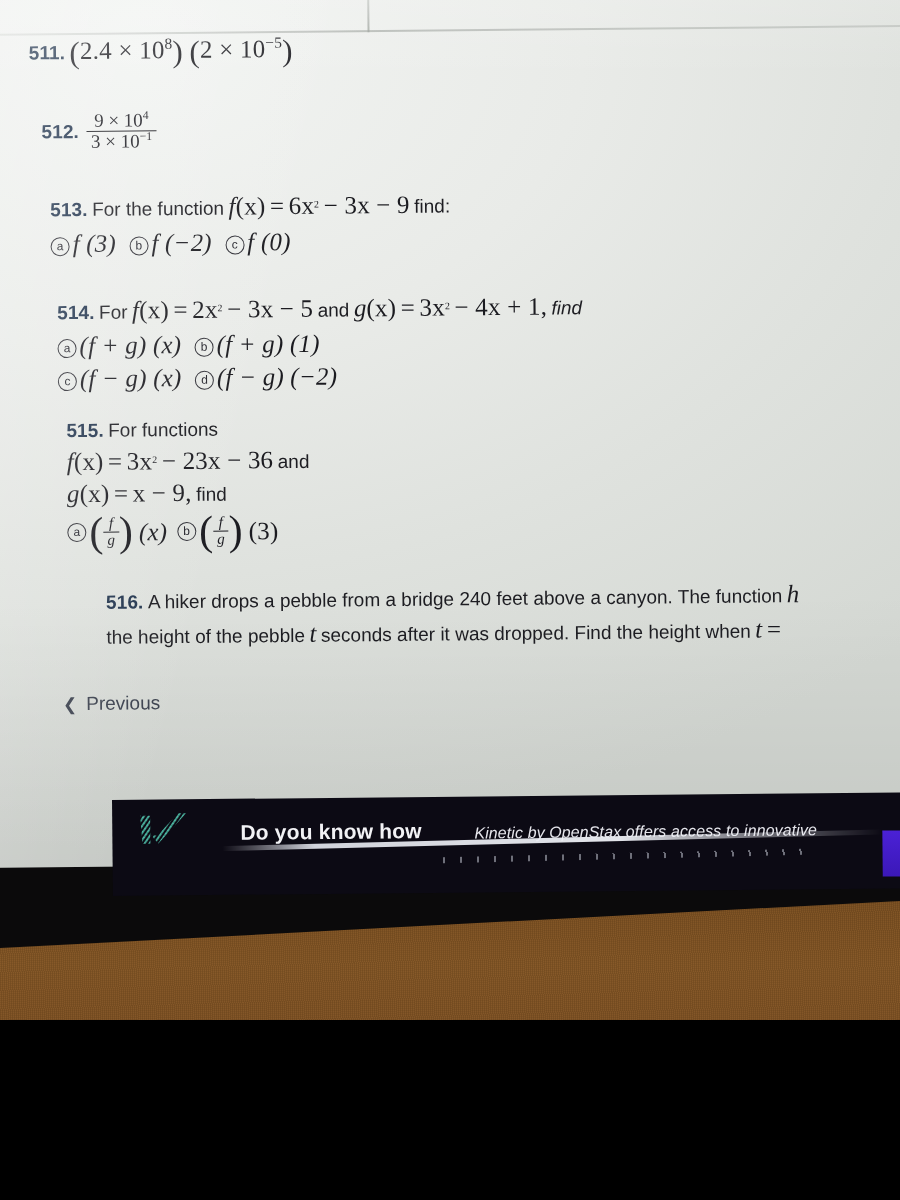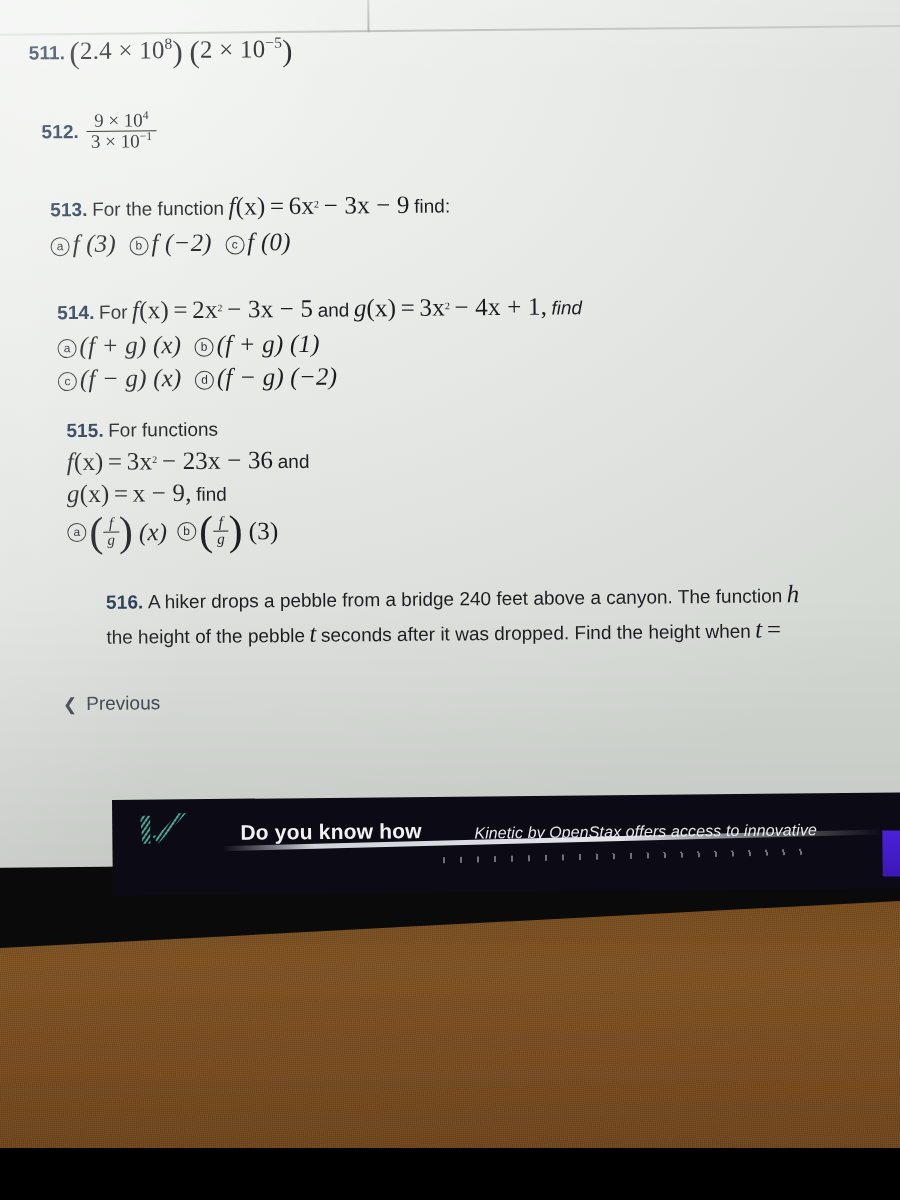--- a/index.html
+++ b/index.html
@@ -13,21 +13,21 @@
     overflow: hidden;
     font-family: "Liberation Sans", sans-serif;
     position: relative;
   }
 
   
   #scene {
     position: absolute;
     inset: 0;
     width: 900px;
-    height: 1148px;
+    height: 1020px;
     overflow: hidden;
     background: #a21caf;
   }
 
   
   .desk {
     position: absolute;
     left: -60px;
     top: 872px;
     width: 1040px;

